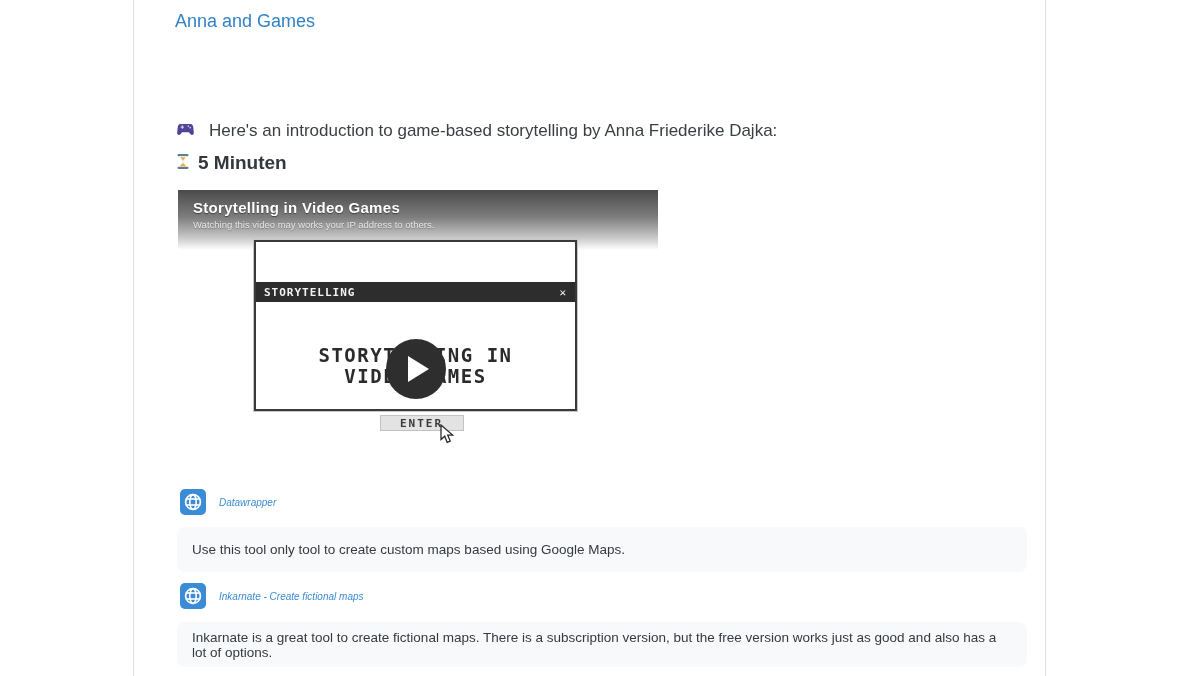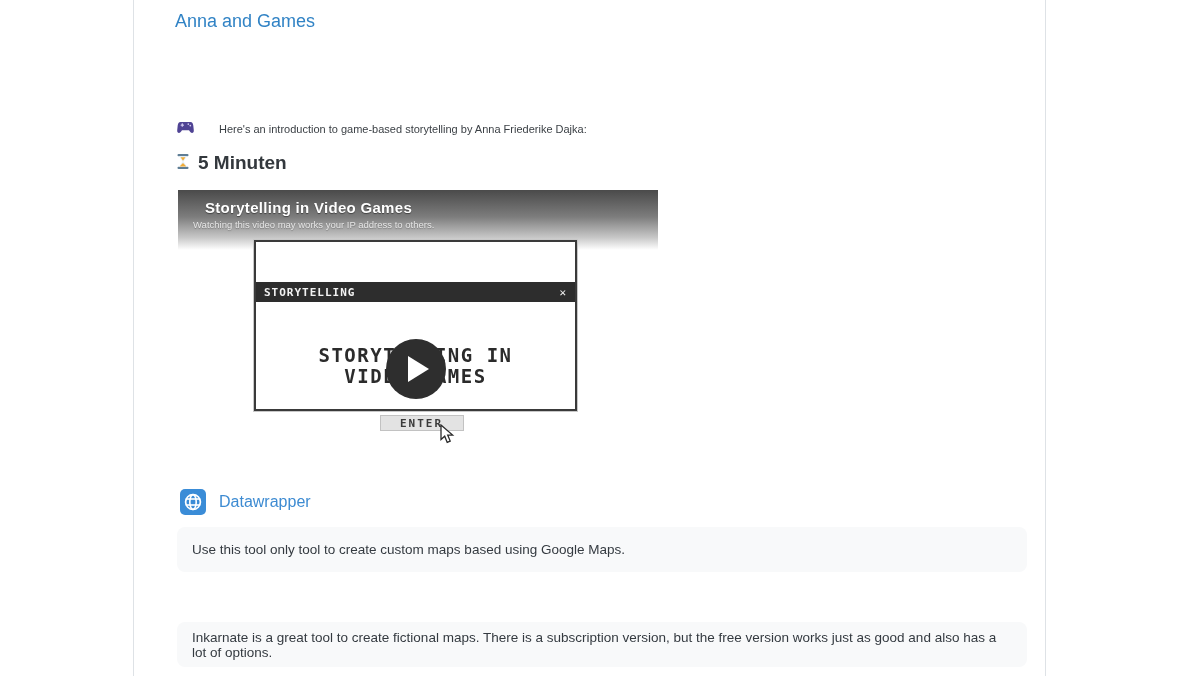--- a/index.html
+++ b/index.html
@@ -16,22 +16,22 @@
   .v-border.left { left: 133px; }
   .v-border.right { left: 1045px; }
 
   .section-title {
     position: absolute; left: 175px; top: 11px;
     font-size: 18px; font-weight: 400; color: #3183c5;
   }
 
   .intro-line {
     position: absolute; left: 177px; top: 121px;
-    font-size: 11px; color: #3a3f44;
-    display: flex; align-items: center; gap: 25px;
+    font-size: 17px; color: #3a3f44;
+    display: flex; align-items: center; gap: 15px;
   }
   .duration-line {
     position: absolute; left: 177px; top: 152px;
     font-size: 19px; font-weight: bold; color: #33383d;
     display: flex; align-items: center; gap: 9px;
   }
   .emoji-svg { display: inline-block; vertical-align: middle; }
 
   
   .video-embed {
@@ -40,21 +40,20 @@
   }
   .video-header {
     position: absolute; left: 0; top: 0; right: 0; height: 60px;
     background: linear-gradient(to bottom, #4a4a4a 0%, #7d7d7d 45%, #c9c9c9 80%, #ffffff 100%);
     padding: 9px 15px 0 15px;
   }
   .video-title {
     font-size: 15px; font-weight: bold; color: #ffffff;
     text-shadow: 0 1px 1px rgba(0,0,0,0.45);
     letter-spacing: 0.3px;
-    margin-left: 12px;
   }
   .video-privacy {
     margin-top: 3px; font-size: 9.5px; color: rgba(255,255,255,0.78);
     text-shadow: 0 1px 1px rgba(0,0,0,0.25);
   }
   .retro-window {
     position: absolute; left: 76px; top: 50px;
     width: 323px; height: 171px;
     background: #ffffff; border: 2px solid #3a3a3a;
     box-shadow: 0 0 0 1px #c8c8c8;
@@ -102,21 +101,21 @@
     position: absolute; left: 180px;
     display: flex; align-items: center; gap: 13px;
     cursor: pointer; text-decoration: none;
   }
   .resource-row.row-1 { top: 489px; }
   .resource-row.row-2 { top: 583px; }
   .resource-icon {
     width: 26px; height: 26px; border-radius: 5px;
     background: #3a8cd7; display: flex; align-items: center; justify-content: center;
   }
-  .resource-label { font-size: 16px; color: #3d8bd2; }
+  .resource-label { font-size: 10px; color: #3d8bd2; font-style: italic; }
   .desc-box {
     position: absolute; left: 177px; width: 850px; height: 45px;
     background: #f8f9fa; border-radius: 8px;
     display: flex; align-items: center; padding: 0 15px;
     font-size: 13.5px; color: #343a40;
   }
   .desc-box.box-1 { top: 527px; }
   .desc-box.box-2 { top: 622px; }
 </style>
 </head>
@@ -193,18 +192,29 @@
         <line x1="2.8" y1="13" x2="17.2" y2="13" stroke="#ffffff" stroke-width="1.6"></line>
       </svg>
     </span>
     <span class="resource-label">Datawrapper</span>
   </a>
 
   <div class="desc-box box-1">
     <span>Use this tool only tool to create custom maps based using Google Maps.</span>
   </div>
 
+  <a class="resource-row row-2">
+    <span class="resource-icon">
+      <svg width="20" height="20" viewBox="0 0 20 20">
+        <circle cx="10" cy="10" r="7.4" fill="none" stroke="#ffffff" stroke-width="1.7"></circle>
+        <ellipse cx="10" cy="10" rx="3.2" ry="7.4" fill="none" stroke="#ffffff" stroke-width="1.6"></ellipse>
+        <line x1="2.8" y1="7" x2="17.2" y2="7" stroke="#ffffff" stroke-width="1.6"></line>
+        <line x1="2.8" y1="13" x2="17.2" y2="13" stroke="#ffffff" stroke-width="1.6"></line>
+      </svg>
+    </span>
+    <span class="resource-label">Inkarnate - Create fictional maps</span>
+  </a>
 
   <div class="desc-box box-2">
     <span>Inkarnate is a great tool to create fictional maps. There is a subscription version, but the free version works just as good and also has a lot of options.</span>
   </div>
 
 </div>
 
 </body></html>

